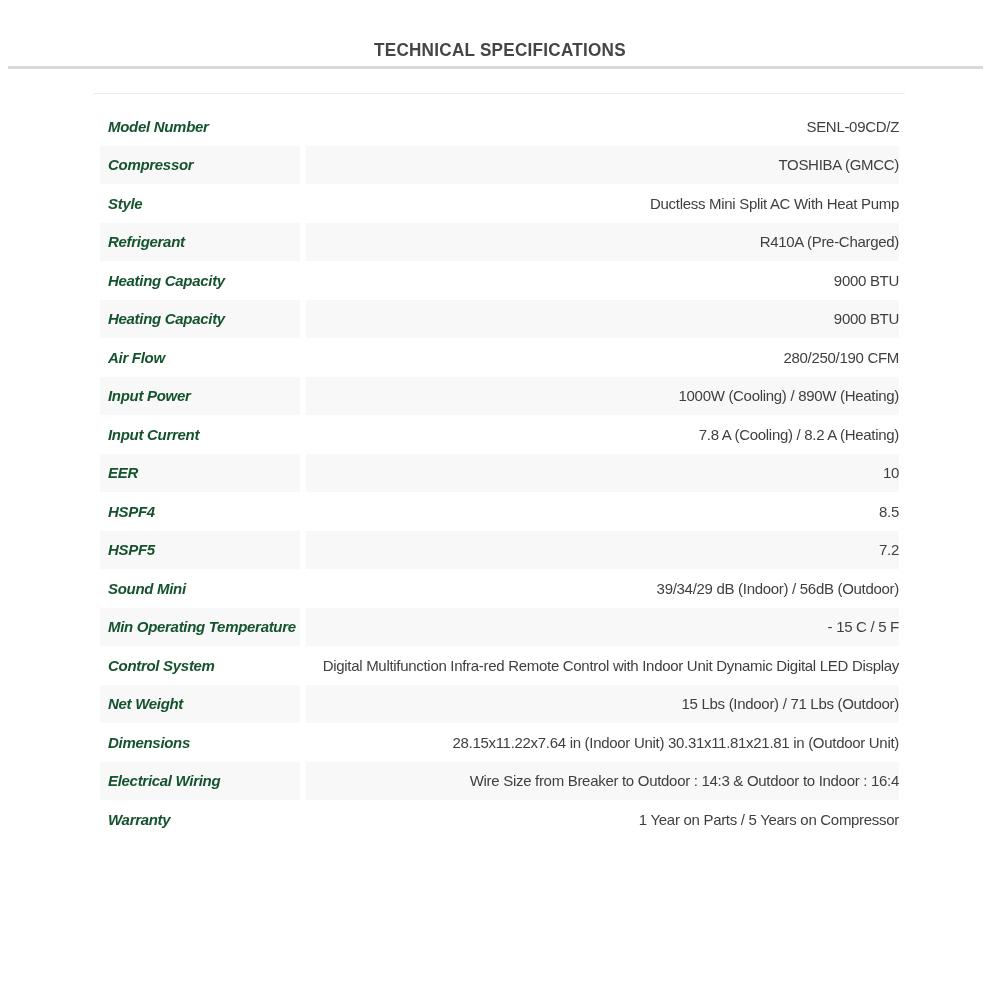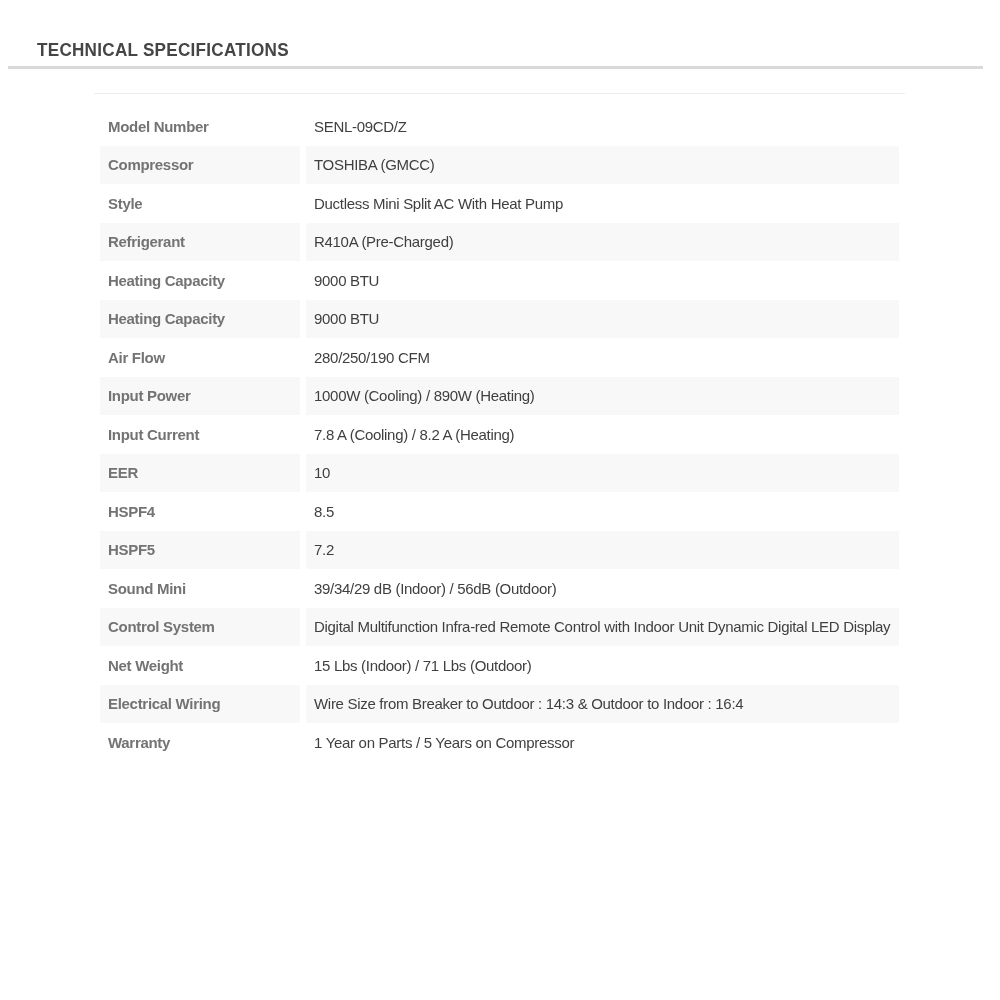--- a/index.html
+++ b/index.html
@@ -5,21 +5,21 @@
   * { box-sizing: border-box; margin: 0; padding: 0; }
   html, body {
     width: 1000px;
     height: 1000px;
     background: #ffffff;
     font-family: "Liberation Sans", sans-serif;
     overflow: hidden;
   }
   .page-header {
     margin-top: 38px;
-    padding-left: 23px;
+    text-align: center;
   }
   .page-title {
     display: inline-block;
     font-size: 19px;
     line-height: 24px;
     font-weight: 700;
     color: #454545;
     letter-spacing: 0.3px;
     transform: scaleX(0.9);
     transform-origin: center;
@@ -50,25 +50,27 @@
     letter-spacing: -0.3px;
     white-space: nowrap;
     overflow: visible;
     padding: 0 0 0 8px;
   }
   .spec-table tr:nth-child(even) td {
     background: #f8f8f8;
   }
   .spec-table td.label {
     font-weight: 700;
-    color: #737373;
+    color: #14532d;
+    font-style: italic;
   }
   .spec-table td.value {
     font-weight: 400;
     color: #3f3f3f;
+    text-align: right;
   }
 </style>
 </head>
 <body>
 
 <div class="page-header">
   <span class="page-title">TECHNICAL SPECIFICATIONS</span>
 </div>
 
 <hr class="title-divider">
@@ -141,31 +143,39 @@
     <td class="label">HSPF5</td>
     <td class="value">7.2</td>
   </tr>
 
   <tr>
     <td class="label">Sound Mini</td>
     <td class="value">39/34/29 dB (Indoor) / 56dB (Outdoor)</td>
   </tr>
 
 
+  <tr>
+    <td class="label">Min Operating Temperature</td>
+    <td class="value">- 15 C / 5 F</td>
+  </tr>
 
   <tr>
     <td class="label">Control System</td>
     <td class="value">Digital Multifunction Infra-red Remote Control with Indoor Unit Dynamic Digital LED Display</td>
   </tr>
 
   <tr>
     <td class="label">Net Weight</td>
     <td class="value">15 Lbs (Indoor) / 71 Lbs (Outdoor)</td>
   </tr>
 
+  <tr>
+    <td class="label">Dimensions</td>
+    <td class="value">28.15x11.22x7.64 in (Indoor Unit) 30.31x11.81x21.81 in (Outdoor Unit)</td>
+  </tr>
 
   <tr>
     <td class="label">Electrical Wiring</td>
     <td class="value">Wire Size from Breaker to Outdoor : 14:3 &amp; Outdoor to Indoor : 16:4</td>
   </tr>
 
   <tr>
     <td class="label">Warranty</td>
     <td class="value">1 Year on Parts / 5 Years on Compressor</td>
   </tr>

